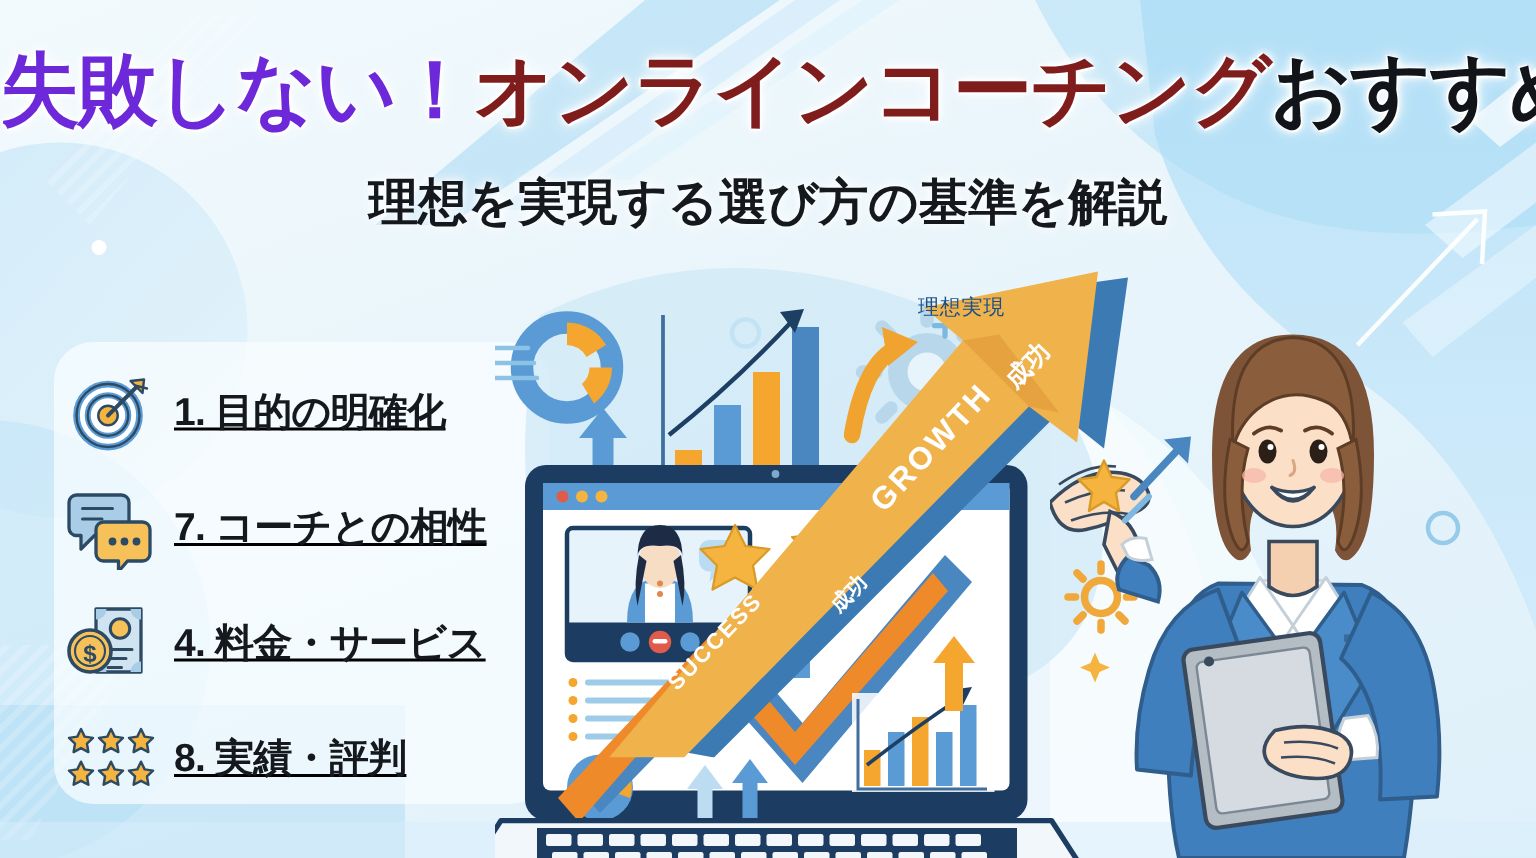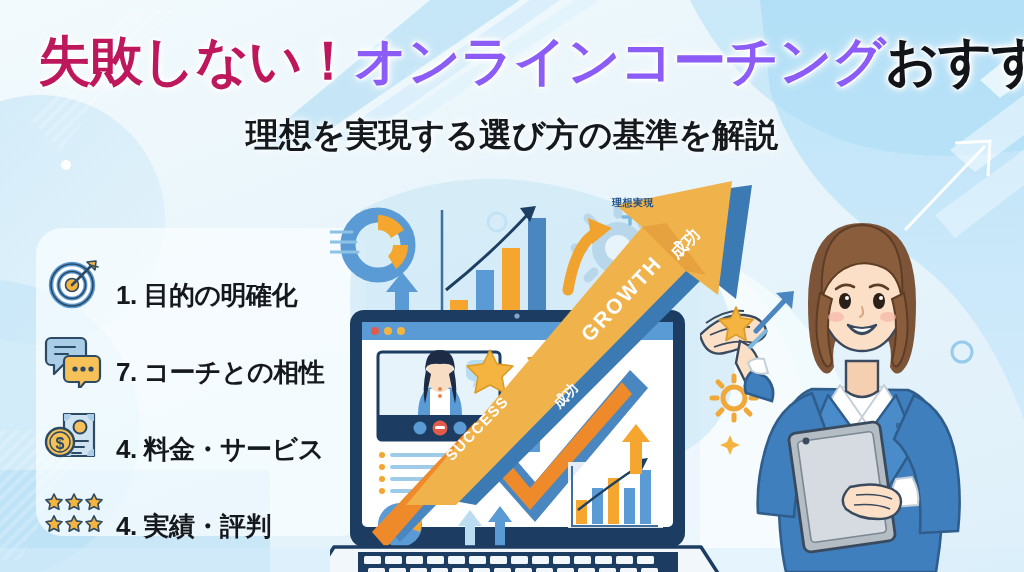--- a/index.html
+++ b/index.html
@@ -14,42 +14,42 @@
   
   .bg-base { position:absolute; inset:0;
     background:linear-gradient(160deg,#f2fafd 0%,#e9f5fb 40%,#dff0fa 100%); }
   .bg-svg { position:absolute; inset:0; }
 
   
   .headline-wrap { position:absolute; left:0; top:34px; width:1024px; text-align:center; }
   .headline { font-size:53px; font-weight:bold; letter-spacing:-1px; line-height:1;
     white-space:nowrap; display:inline-block;
     text-shadow:0 0 6px #ffffff, 0 0 6px #ffffff, 0 0 12px #ffffff, 1px 1px 0 #fff, -1px -1px 0 #fff; }
-  .h-orange { color:#be185d;padding-left:38px; }
-  .h-navy   { color:#8b5cf6; }
+  .h-orange { color:#6d28d9; }
+  .h-navy   { color:#7f1d1d; }
   .h-black  { color:#111418; }
   .subtitle { position:absolute; left:0; top:113px; width:1024px; text-align:center;
     font-size:33px; font-weight:bold; color:#15181c; letter-spacing:0px;
     text-shadow:0 0 6px #fff,0 0 10px #fff; }
 
   
   .list-panel { position:absolute; left:36px; top:228px; width:330px; height:308px;
     background:rgba(250,253,255,.72); border-radius:26px; }
   .list-items { position:absolute; left:44px; top:236px; width:330px; }
-  .list-item { display:flex; align-items:flex-end; height:77px; }
+  .list-item { display:flex; align-items:center; height:77px;text-decoration:underline; }
   .li-icon { width:60px; height:60px; flex:none; margin-right:12px;
     display:flex; align-items:center; justify-content:center; }
   .li-label { font-size:26px; font-weight:bold; color:#15181c; white-space:nowrap;
     letter-spacing:-0.5px; }
 
   
   .illus { position:absolute; left:330px; top:170px; width:420px; height:402px; }
   .person { position:absolute; left:700px; top:195px; width:330px; height:377px; }
 
-  .lbl-ideal { position:absolute; left:612px; top:196px; font-size:10px; font-weight:bold;
+  .lbl-ideal { position:absolute; left:612px; top:196px; font-size:14px; font-weight:normal;
     color:#1c4f87; letter-spacing:.5px; }
   .lbl-growth { position:absolute; left:576px; top:330px; font-size:21px; font-weight:bold;
     color:#ffffff; letter-spacing:2px; transform:rotate(-47deg); transform-origin:left top; }
   .lbl-success { position:absolute; left:442px; top:452px; font-size:15px; font-weight:bold;
     color:#ffffff; letter-spacing:1.5px; transform:rotate(-46deg); transform-origin:left top; }
   .lbl-seiko1 { position:absolute; left:665px; top:248px; font-size:17px; font-weight:bold;
     color:#ffffff; transform:rotate(-46deg); transform-origin:left top; }
   .lbl-seiko2 { position:absolute; left:550px; top:400px; font-size:14px; font-weight:bold;
     color:#ffffff; transform:rotate(-46deg); transform-origin:left top; }
 </style>
@@ -190,21 +190,21 @@
           <g fill="#f4b43f" stroke="#2c4a63" stroke-width="1.8" stroke-linejoin="round">
             <path d="M11,4 l2.7,5.6 6.1,.9 -4.4,4.3 1,6.1 -5.4,-2.9 -5.4,2.9 1,-6.1 -4.4,-4.3 6.1,-.9 z"></path>
             <path d="M33,4 l2.7,5.6 6.1,.9 -4.4,4.3 1,6.1 -5.4,-2.9 -5.4,2.9 1,-6.1 -4.4,-4.3 6.1,-.9 z"></path>
             <path d="M55,4 l2.7,5.6 6.1,.9 -4.4,4.3 1,6.1 -5.4,-2.9 -5.4,2.9 1,-6.1 -4.4,-4.3 6.1,-.9 z"></path>
             <path d="M11,28 l2.7,5.6 6.1,.9 -4.4,4.3 1,6.1 -5.4,-2.9 -5.4,2.9 1,-6.1 -4.4,-4.3 6.1,-.9 z"></path>
             <path d="M33,28 l2.7,5.6 6.1,.9 -4.4,4.3 1,6.1 -5.4,-2.9 -5.4,2.9 1,-6.1 -4.4,-4.3 6.1,-.9 z"></path>
             <path d="M55,28 l2.7,5.6 6.1,.9 -4.4,4.3 1,6.1 -5.4,-2.9 -5.4,2.9 1,-6.1 -4.4,-4.3 6.1,-.9 z"></path>
           </g>
         </svg>
       </span>
-      <span class="li-label">4. 実績・評判</span>
+      <span class="li-label">8. 実績・評判</span>
     </div>
   </div>
 
   <svg class="illus" width="420" height="402" viewBox="0 0 420 402">
 
     <path d="M30,40 Q150,-20 290,35 Q400,80 405,180 Q410,280 300,300 Q150,320 60,250 Q0,190 30,40 Z" fill="#cfe9f7" opacity=".75"></path>
 
     <g fill="#c3dcec" opacity=".9">
       <path d="M58,200 l10,-2 2,-11 12,0 2,11 10,2 5,-9 10,6 -4,10 7,8 10,-4 5,11 -9,6 0,11 9,6 -5,11 -10,-4 -7,8 4,10 -10,6 -5,-9 -10,2 -2,11 -12,0 -2,-11 -10,-2 z"></path>
     </g>

